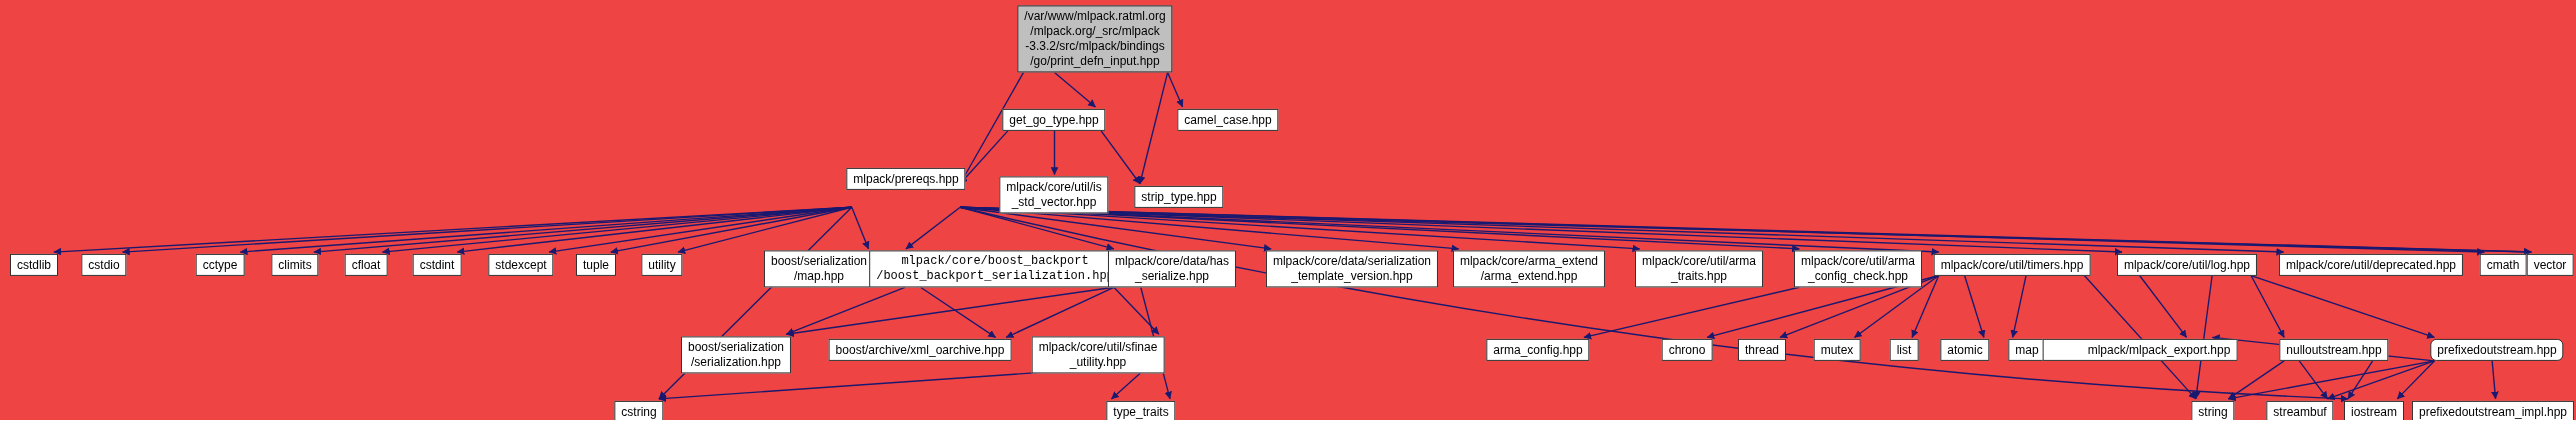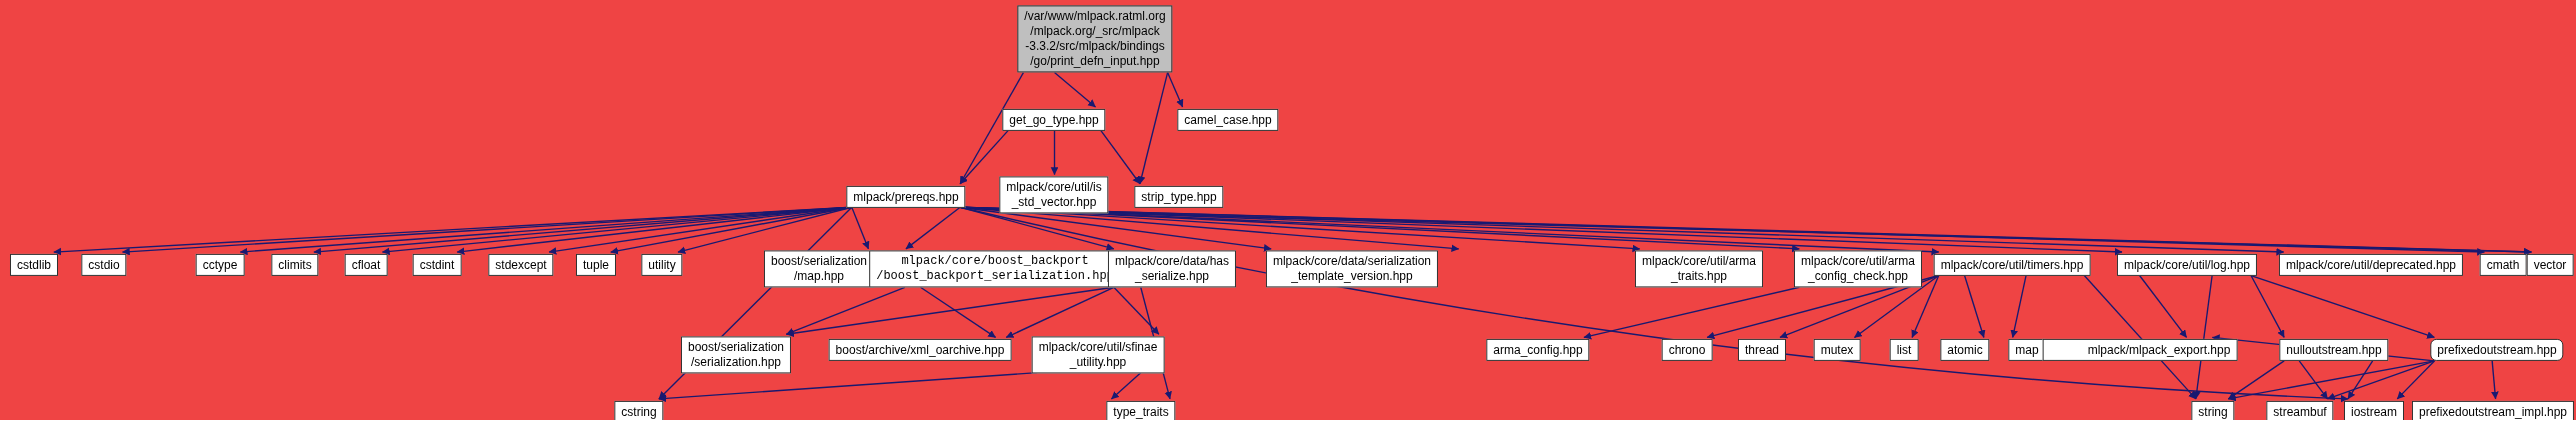--- a/index.html
+++ b/index.html
@@ -117,41 +117,43 @@
       <path d="M2850.34375,422.75 Q2720.3046875,409 2590.265625,395.25" class="edge" marker-end="url(#arrowhead)"></path>
       <path d="M2918,422.75 Q2920,445 2922,467.25" class="edge" marker-end="url(#arrowhead)"></path>
     </svg>
 
 <div class="node main" style="left: 1095px; top: 39px;">/var/www/mlpack.ratml.org
 /mlpack.org/_src/mlpack
 -3.3.2/src/mlpack/bindings
 /go/print_defn_input.hpp</div>
     <div class="node" style="left: 1054px; top: 120px; text-align: right;">get_go_type.hpp</div>
     <div class="node" style="left: 1228px; top: 120px;">camel_case.hpp</div>
-    <div class="node" style="left: 906px; top: 197px;">mlpack/prereqs.hpp</div>
+    <div class="node" style="left: 906px; top: 179px;">mlpack/prereqs.hpp</div>
     <div class="node" style="left: 1054px; top: 195px;">mlpack/core/util/is
 _std_vector.hpp</div>
     <div class="node" style="left: 1179px; top: 197px;">strip_type.hpp</div>
     <div class="node" style="left: 34px; top: 265px;">cstdlib</div>
     <div class="node" style="left: 104px; top: 265px;">cstdio</div>
     <div class="node" style="left: 220px; top: 265px;">cctype</div>
     <div class="node" style="left: 295px; top: 265px;">climits</div>
     <div class="node" style="left: 366px; top: 265px;">cfloat</div>
     <div class="node" style="left: 437px; top: 265px;">cstdint</div>
     <div class="node" style="left: 521px; top: 265px;">stdexcept</div>
     <div class="node" style="left: 596px; top: 265px;">tuple</div>
     <div class="node" style="left: 662px; top: 265px;">utility</div>
     <div class="node" style="left: 819px; top: 269px;">boost/serialization
 /map.hpp</div>
     <div class="node" style="left: 995px; top: 269px; font-family: Liberation Mono, monospace;">mlpack/core/boost_backport
 /boost_backport_serialization.hpp</div>
     <div class="node" style="left: 1172px; top: 269px;">mlpack/core/data/has
 _serialize.hpp</div>
     <div class="node" style="left: 1352px; top: 269px;">mlpack/core/data/serialization
 _template_version.hpp</div>
+    <div class="node" style="left: 1529px; top: 269px;">mlpack/core/arma_extend
+/arma_extend.hpp</div>
     <div class="node" style="left: 1699px; top: 269px;">mlpack/core/util/arma
 _traits.hpp</div>
     <div class="node" style="left: 1858px; top: 269px;">mlpack/core/util/arma
 _config_check.hpp</div>
     <div class="node" style="left: 2012px; top: 265px;">mlpack/core/util/timers.hpp</div>
     <div class="node" style="left: 2187px; top: 265px;">mlpack/core/util/log.hpp</div>
     <div class="node" style="left: 2371px; top: 265px;">mlpack/core/util/deprecated.hpp</div>
     <div class="node" style="left: 2503px; top: 265px;">cmath</div>
     <div class="node" style="left: 2550px; top: 265px;">vector</div>
     <div class="node" style="left: 736px; top: 355px;">boost/serialization

